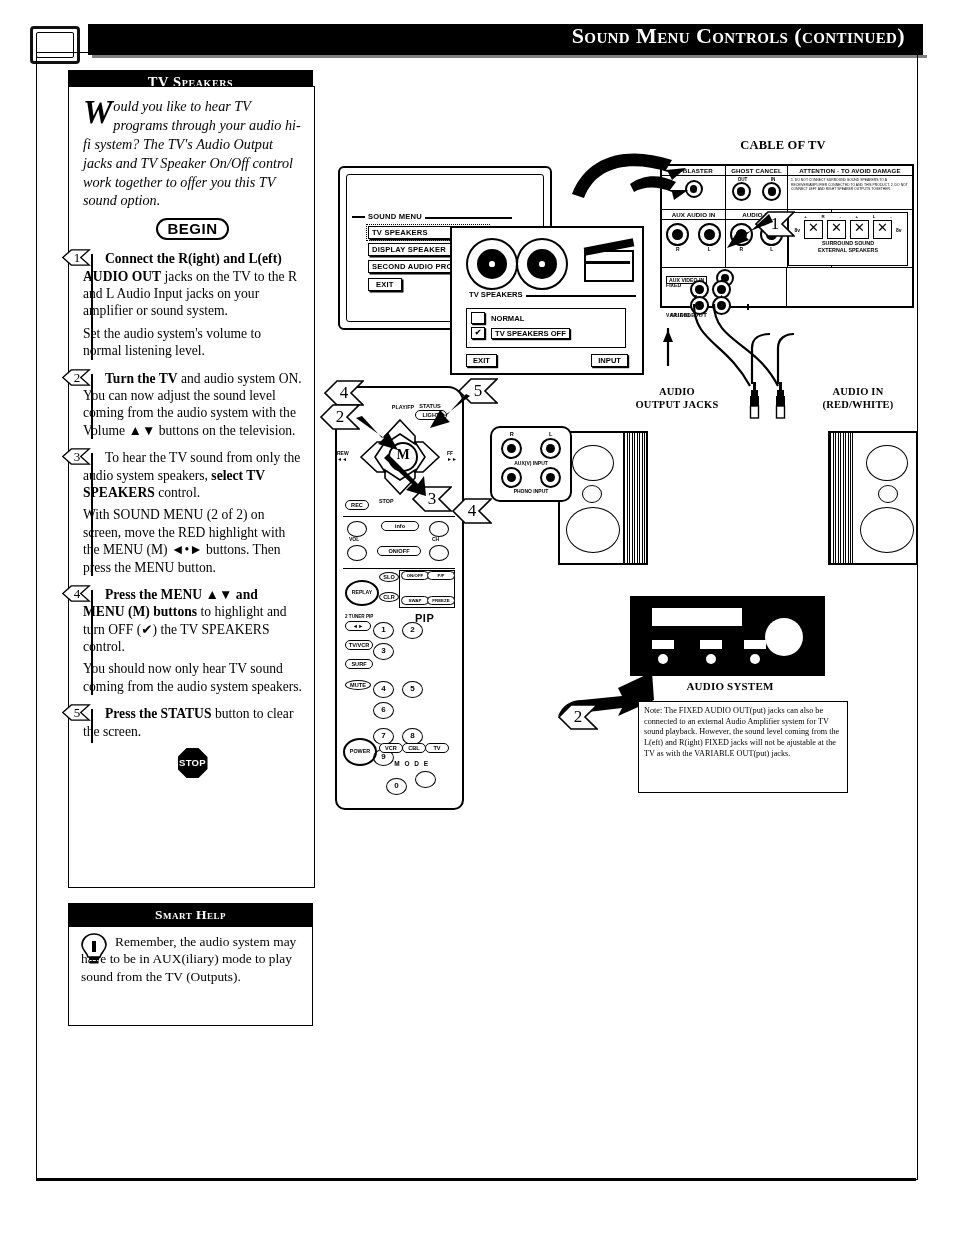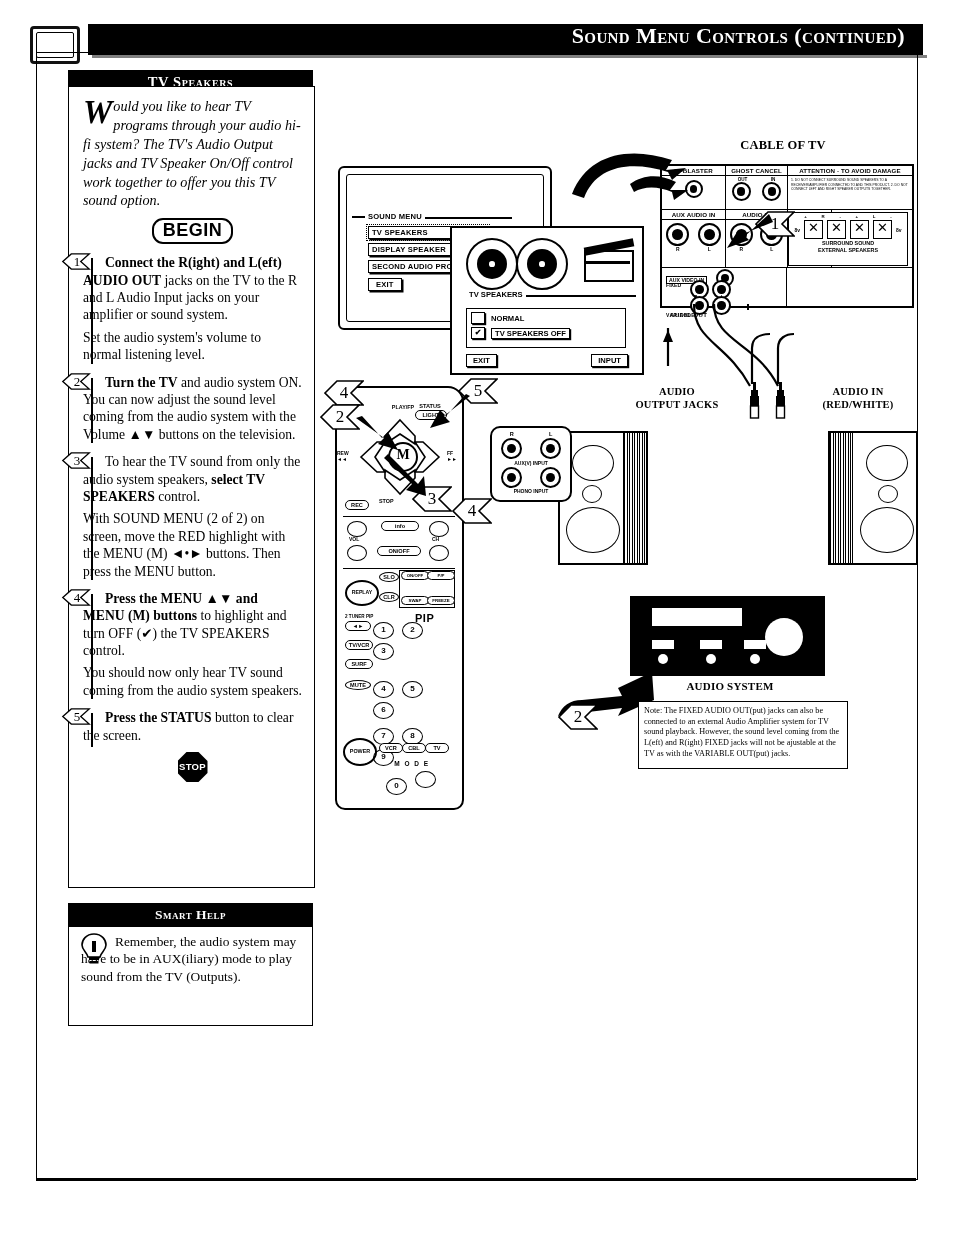--- a/index.html
+++ b/index.html
@@ -33,21 +33,21 @@
     font-variant:small-caps;line-height:24px;}
   .sec-head-shadow{position:absolute;left:73px;top:75px;width:245px;height:24px;background:#000;z-index:-1;}
 
   .lc-body{position:absolute;left:0;top:0;width:245px;padding:10px 12px 10px 14px;box-sizing:border-box;}
   .intro{font-style:italic;font-size:14.2px;line-height:1.33;margin:0 0 2px 0;}
   .intro .dropcap{float:left;font-size:33px;line-height:26px;font-weight:700;
     font-style:italic;padding:2px 1px 0 0;font-family:"Liberation Serif",serif;}
 
   .begin-wrap{text-align:center;margin:8px 0 6px 0;}
   .begin{display:inline-block;border:2.5px solid #000;border-radius:11px;
-    padding:0px 9px 1px 9px;font-weight:700;font-size:18px;letter-spacing:.5px;
+    padding:0px 9px 1px 9px;font-weight:700;font-size:15px;letter-spacing:.5px;
     font-family:"Liberation Sans",sans-serif;}
 
   .step{position:relative;margin:6px 0 0 0;}
   .step p{margin:0 0 5px 0;font-size:13.6px;line-height:1.28;text-align:left;}
   .step p.first{text-indent:22px;}
   .step b{font-weight:700;}
   .diamond{position:absolute;left:-22px;top:-1px;width:30px;height:17px;}
   .dnum{position:absolute;left:-21px;top:-2px;width:30px;height:19px;line-height:19px;
     text-align:center;font-size:13px;font-family:"Liberation Serif",serif;}
   .rule{position:absolute;left:8px;top:0;bottom:0;width:2px;background:#000;}
@@ -153,21 +153,21 @@
     background:repeating-linear-gradient(90deg,#000 0 1px,#fff 1px 2.5px);border:1.5px solid #000;}
   .amp{position:absolute;left:300px;top:510px;width:195px;height:80px;background:#000;}
   .amp .disp{position:absolute;left:22px;top:12px;width:90px;height:18px;background:#fff;}
   .amp .sw{position:absolute;width:22px;height:9px;background:#fff;}
   .amp .knb{position:absolute;right:22px;top:22px;width:38px;height:38px;border-radius:50%;background:#fff;}
   .amp .led{position:absolute;width:10px;height:10px;border-radius:50%;background:#fff;}
   .jackpanel{position:absolute;left:160px;top:340px;width:78px;height:72px;
     border:2px solid #000;border-radius:10px;background:#fff;}
 
   
-  .notebox{position:absolute;left:308px;top:615px;width:210px;height:68px;
+  .notebox{position:absolute;left:308px;top:615px;width:210px;height:92px;
     border:1.3px solid #000;background:#fff;box-sizing:border-box;padding:4px 5px;}
   .notebox p{margin:0;font-size:8.2px;line-height:1.3;font-family:"Liberation Serif",serif;}
 
   
   .cd{position:absolute;width:40px;height:26px;}
   .cd .num{position:absolute;left:0;top:0;width:40px;height:26px;line-height:26px;
     text-align:center;font-size:17px;font-family:"Liberation Serif",serif;}
 
   
   .pagenum{position:absolute;left:0;top:1188px;width:954px;text-align:center;

